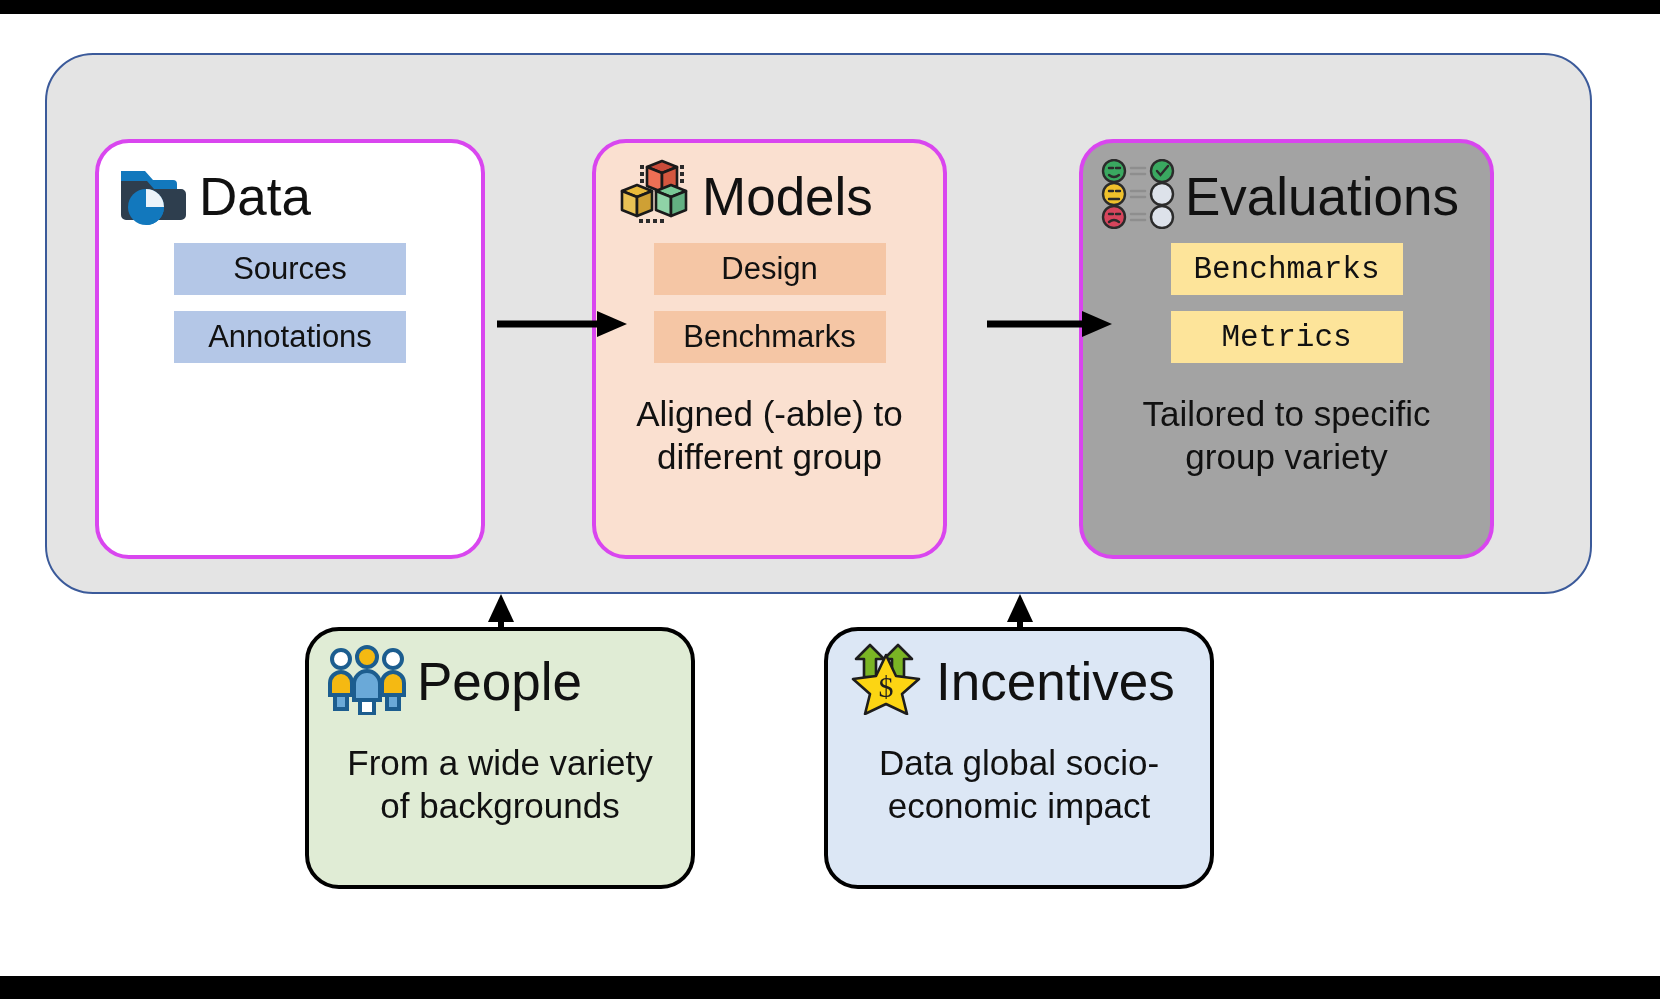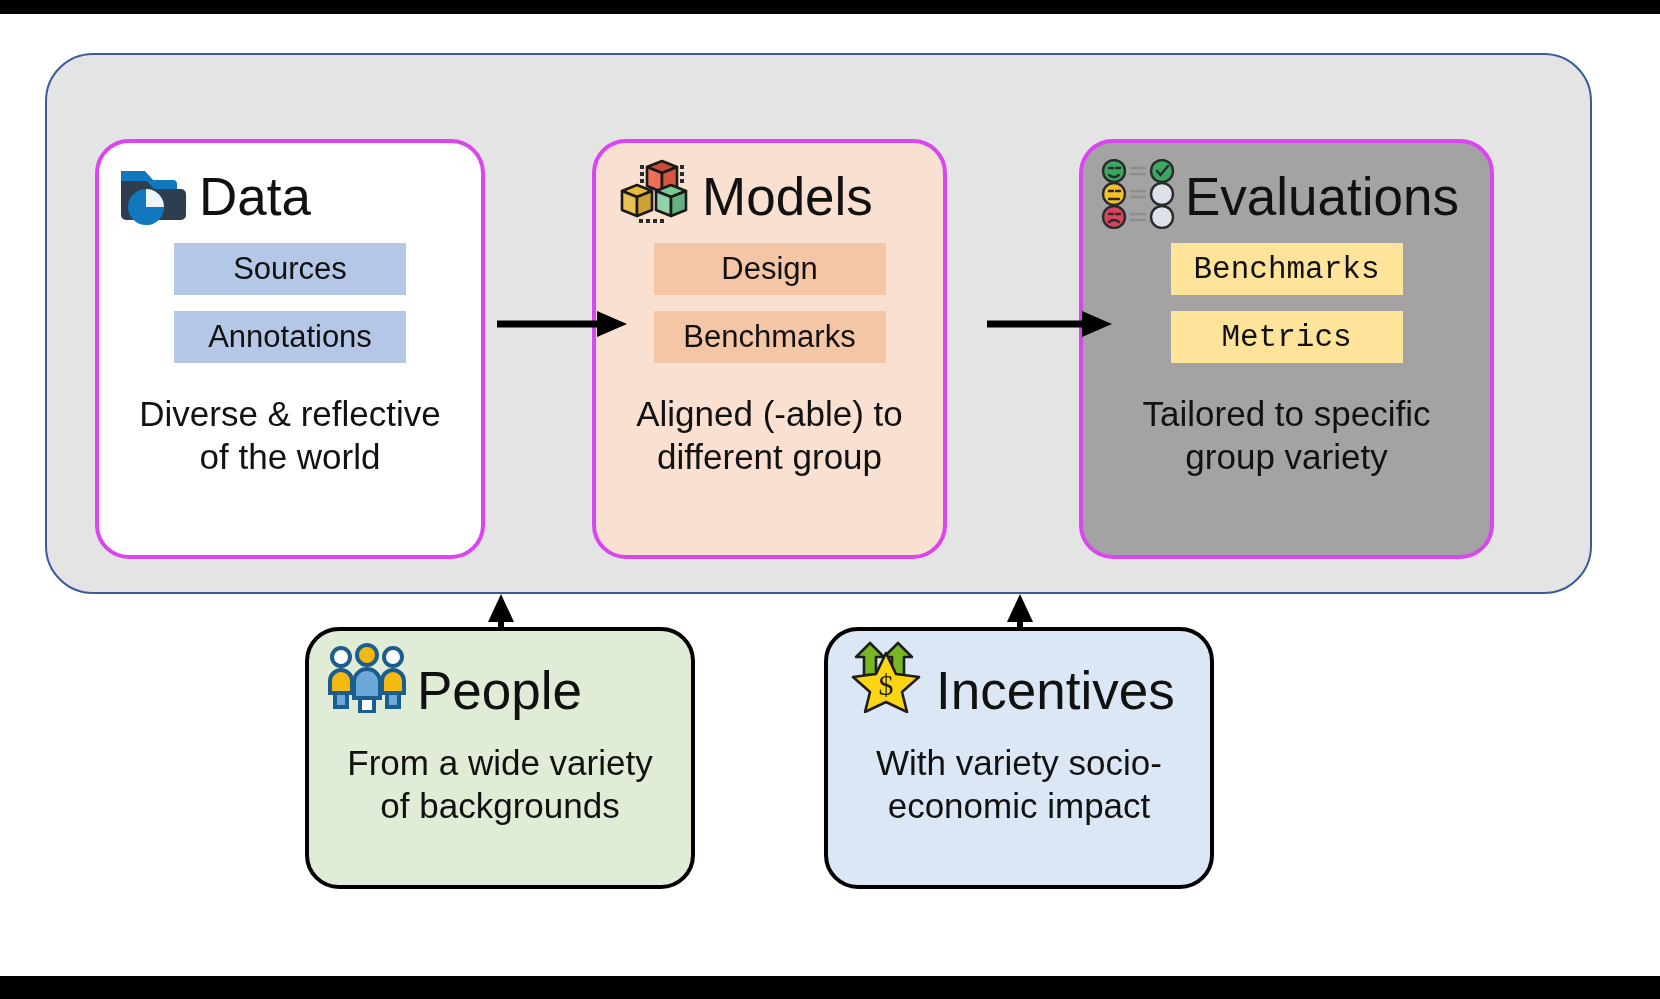--- a/index.html
+++ b/index.html
@@ -47,21 +47,21 @@
     margin-top:30px;text-align:center;font-size:35px;line-height:1.22;color:#111;
     padding:0 12px;
   }
 
   
   .basecard{
     position:absolute;border:4px solid #000;border-radius:34px;box-sizing:border-box;
   }
   .basecard.people{left:305px;width:390px;top:613px;height:262px;background:#e0ecd5;}
   .basecard.incent{left:824px;width:390px;top:613px;height:262px;background:#dce7f5;}
-  .base-head{display:flex;align-items:flex-end;gap:8px;padding:14px 0 0 16px;height:86px;box-sizing:border-box;}
+  .base-head{display:flex;align-items:center;gap:8px;padding:14px 0 0 16px;height:86px;box-sizing:border-box;}
   .base-title{font-size:53px;line-height:1;color:#111;white-space:nowrap;}
   .base-desc{margin-top:24px;text-align:center;font-size:35px;line-height:1.24;color:#111;padding:0 14px;}
 
   
   .arrow-h{position:absolute;height:26px;}
   .arrow-v{position:absolute;width:26px;}
 
   
   .icon{flex:0 0 auto;display:block;}
 </style>
@@ -84,24 +84,20 @@
             <circle cx="29" cy="46" r="18" fill="#1278bd"></circle>
             <path d="M29 46 V28 a18 18 0 0 1 18 18 Z" fill="#ffffff" opacity="0.92"></path>
             <path d="M29 46 h18 a18 18 0 0 1 -18 18 Z" fill="#1278bd"></path>
           </svg>
         </span>
         <span class="pill-title">Data</span>
       </div>
       <div class="chips">
         <div class="chip blue">Sources</div>
         <div class="chip blue">Annotations</div>
-      </div>
-      <div class="pill-desc">
-        <div>Diverse &amp; reflective</div>
-        <div>of the world</div>
       </div>
     </div>
 
     <div class="pillar models">
       <div class="pill-head">
         <span class="icon">
           <svg width="78" height="70" viewBox="0 0 78 70">
             <g stroke="#1a1a1a" stroke-width="2.6" stroke-linejoin="round">
 
               <path d="M33 8 L48 2 L63 8 L48 14 Z" fill="#c94b3a"></path>
@@ -242,18 +238,18 @@
             <path d="M20 34 V16 H12 L26 2 L40 16 H32 V34 Z" fill="#7ab524"></path>
             <path d="M48 34 V16 H40 L54 2 L68 16 H60 V34 Z" fill="#7ab524"></path>
             <path d="M42 12 L52 33 L75 36 L58 51 L63 71 L42 61 L21 71 L26 51 L9 36 L32 33 Z" fill="#fcd513"></path>
           </g>
           <text x="42" y="54" font-size="30" text-anchor="middle" font-family="'Liberation Serif',serif" fill="#1d1d1d">$</text>
         </svg>
       </span>
       <span class="base-title">Incentives</span>
     </div>
     <div class="base-desc">
-      <div>With variety socio-</div>
+      <div>Data global socio-</div>
       <div>economic impact</div>
     </div>
   </div>
 
 </div>
 
 </body></html>

